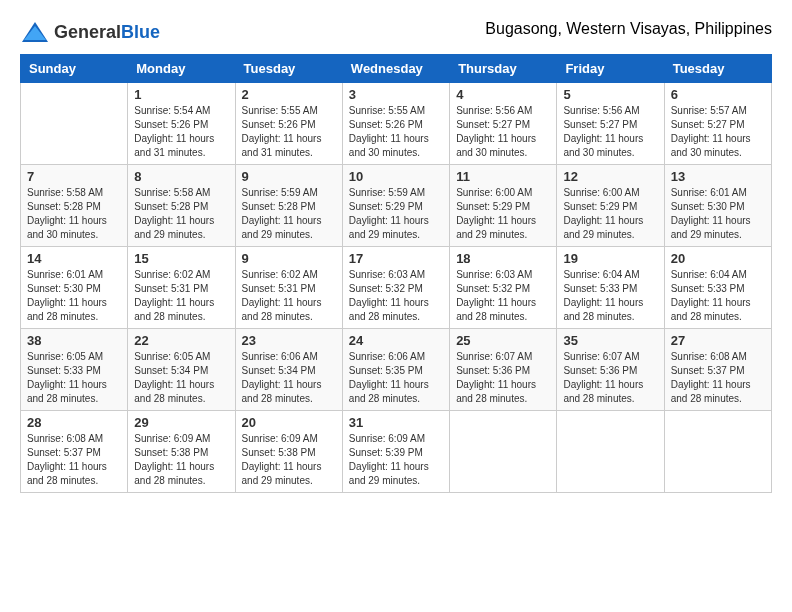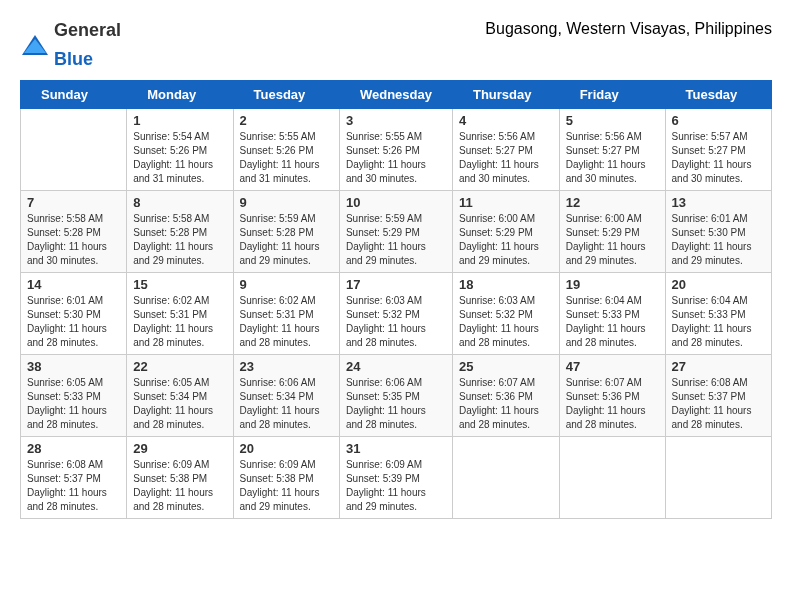--- a/index.html
+++ b/index.html
@@ -40,21 +40,21 @@
     .calendar {
       width: 100%;
       border-collapse: collapse;
       border: 1px solid #ccc;
     }
     .calendar th {
       background-color: #1565C0;
       color: #fff;
       font-size: 13px;
       font-weight: bold;
-      padding: 6px 20px;
+      padding: 6px 8px;
       text-align: left;
       border: 1px solid #1565C0;
     }
     .calendar td {
       vertical-align: top;
       border: 1px solid #ccc;
       padding: 4px 6px;
       width: 107px;
       min-height: 80px;
       background: #fff;
@@ -81,21 +81,21 @@
 </head>
 <body>
 
 <div class="header">
   <div class="logo">
     <svg class="logo-icon" viewBox="0 0 30 24" xmlns="http://www.w3.org/2000/svg">
       <polygon points="15,2 28,22 2,22" fill="#1565C0"></polygon>
       <polygon points="15,6 26,20 4,20" fill="#42A5F5"></polygon>
     </svg>
     <div>
-      <div style="display:flex; gap:8px;flex-direction:column;">
+      <div style="display:flex; gap:0;">
         <span style="font-size:18px;font-weight:bold;color:#333;">General</span>
         <span style="font-size:18px;font-weight:bold;color:#1565C0;">Blue</span>
       </div>
     </div>
   </div>
   <div class="title-section">
     <div class="subtitle">Bugasong, Western Visayas, Philippines</div>
   </div>
 </div>
 
@@ -289,21 +289,21 @@
 and 28 minutes.</div>
         </td>
         <td>
           <span class="day-number">25</span>
           <div class="day-info" style="white-space: pre-line;">Sunrise: 6:07 AM
 Sunset: 5:36 PM
 Daylight: 11 hours
 and 28 minutes.</div>
         </td>
         <td>
-          <span class="day-number">47</span>
+          <span class="day-number">35</span>
           <div class="day-info" style="white-space: pre-line;">Sunrise: 6:07 AM
 Sunset: 5:36 PM
 Daylight: 11 hours
 and 28 minutes.</div>
         </td>
         <td>
           <span class="day-number">27</span>
           <div class="day-info" style="white-space: pre-line;">Sunrise: 6:08 AM
 Sunset: 5:37 PM
 Daylight: 11 hours

